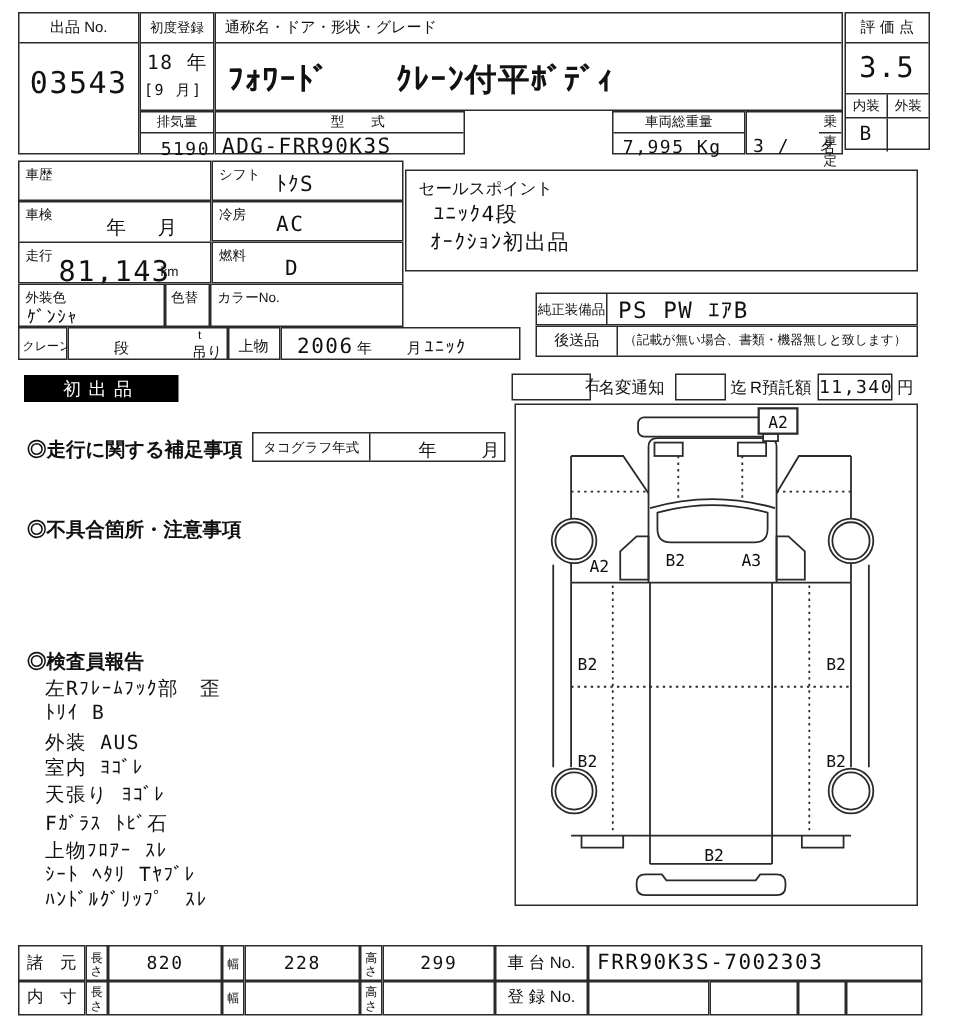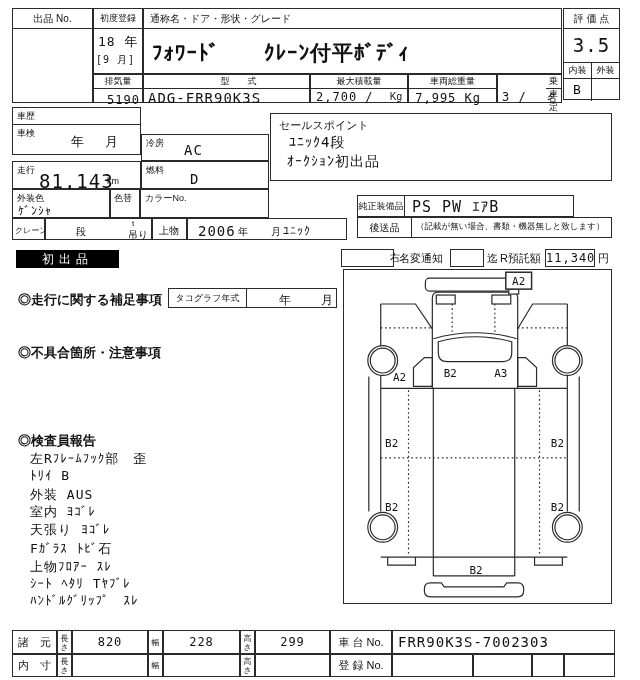--- a/index.html
+++ b/index.html
@@ -18,20 +18,21 @@
   .badge { background:#000; color:#fff; }
   svg text { font-family:"DejaVu Sans Mono", monospace; fill:#111; }
 </style>
 </head>
 <body>
 
 <div class="sheet">
 
   <div class="c" style="left:12px;top:8px;width:81px;height:95px;">
     <div class="hdr lbl10" style="height:19px;line-height:19px;">出品 No.</div>
+    <div class="mono" style="text-align:center;font-size:20px;margin-top:14px;">03543</div>
   </div>
 
   <div class="c" style="left:93px;top:8px;width:50px;height:66px;">
     <div class="hdr lbl" style="height:19px;line-height:19px;">初度登録</div>
     <div class="mono" style="font-size:13px;margin:4px 0 0 4px;">18 年</div>
     <div class="mono" style="font-size:10px;margin:2px 0 0 2px;">[9 月]</div>
   </div>
 
   <div class="c" style="left:143px;top:8px;width:419px;height:66px;">
     <div class="hdr lbl10" style="height:19px;line-height:19px;text-align:left;padding-left:6px;">通称名・ドア・形状・グレード</div>
@@ -44,25 +45,20 @@
       <span class="mono" style="font-size:12px;">5190</span>
       <span class="lbl">cc</span>
     </div>
   </div>
 
   <div class="c" style="left:143px;top:74px;width:167px;height:29px;">
     <div class="hdr lbl" style="height:13px;line-height:13px;padding-left:24px;">型　　式</div>
     <div class="mono" style="font-size:14px;margin:1px 0 0 4px;">ADG-FRR90K3S</div>
   </div>
 
-  <div class="c" style="left:310px;top:74px;width:98px;height:29px;">
-    <div class="hdr lbl" style="height:13px;line-height:13px;">最大積載量</div>
-    <span class="t mono" style="left:5px;top:15px;font-size:12px;">2,700 /</span>
-    <span class="t lbl10" style="right:5px;top:16px;">Kg</span>
-  </div>
 
   <div class="c" style="left:408px;top:74px;width:89px;height:29px;">
     <div class="hdr lbl" style="height:13px;line-height:13px;">車両総重量</div>
     <div class="mono" style="font-size:12px;margin-top:2px;text-align:right;padding-right:15px;">7,995 Kg</div>
   </div>
 
   <div class="c" style="left:497px;top:74px;width:65px;height:29px;">
     <div class="hdr lbl" style="height:13px;line-height:13px;margin-left:48px;">乗車定員</div>
     <span class="t mono" style="left:4px;top:15px;font-size:12px;">3 /</span>
     <span class="t lbl10" style="right:4px;top:16px;">名</span>
@@ -77,22 +73,26 @@
     </div>
     <div style="height:22px;display:flex;">
       <div class="mono" style="width:50%;border-right:1px solid #2a2a2a;text-align:center;line-height:22px;font-size:13px;">B</div>
       <div class="mono" style="width:50%;text-align:center;line-height:22px;font-size:13px;"></div>
     </div>
   </div>
 
   <div class="c" style="left:12px;top:107px;width:129px;height:27px;">
     <span class="t lbl" style="left:4px;top:2px;">車歴</span>
   </div>
-
-  <div class="c" style="left:12px;top:124px;width:129px;height:31px;">
+  <div class="c" style="left:141px;top:107px;width:128px;height:27px;">
+    <span class="t lbl" style="left:4px;top:2px;">シフト</span>
+    <span class="t mono" style="left:42px;top:7px;font-size:14px;">ﾄｸS</span>
+  </div>
+
+  <div class="c" style="left:12px;top:134px;width:129px;height:31px;">
     <span class="t lbl" style="left:4px;top:2px;">車検</span>
     <span class="t" style="left:58px;top:8px;font-size:13px;">年</span>
     <span class="t" style="left:92px;top:8px;font-size:13px;">月</span>
   </div>
   <div class="c" style="left:141px;top:134px;width:128px;height:27px;">
     <span class="t lbl" style="left:4px;top:2px;">冷房</span>
     <span class="t mono" style="left:42px;top:7px;font-size:14px;">AC</span>
   </div>
 
   <div class="c" style="left:12px;top:161px;width:129px;height:28px;">
@@ -133,21 +133,21 @@
     <span class="t lbl10" style="left:83px;top:6px;">月</span>
     <span class="t mono" style="left:95px;top:5px;font-size:12px;">ﾕﾆｯｸ</span>
   </div>
 
   <div class="c" style="left:270px;top:113px;width:342px;height:68px;">
     <span class="t" style="left:8px;top:4px;font-size:11px;">セールスポイント</span>
     <span class="t mono" style="left:18px;top:20px;font-size:14px;">ﾕﾆｯｸ4段</span>
     <span class="t mono" style="left:16px;top:39px;font-size:14px;">ｵｰｸｼｮﾝ初出品</span>
   </div>
 
-  <div class="c" style="left:357px;top:195px;width:217px;height:22px;">
+  <div class="c" style="left:357px;top:195px;width:255px;height:22px;">
     <div style="position:absolute;left:0;top:0;width:46px;height:100%;border-right:1px solid #2a2a2a;font-size:9px;line-height:20px;text-align:center;">純正装備品</div>
     <span class="t mono" style="left:54px;top:2px;font-size:15px;">PS PW ｴｱB</span>
   </div>
   <div class="c" style="left:357px;top:217px;width:255px;height:21px;">
     <div style="position:absolute;left:0;top:0;width:53px;height:100%;border-right:1px solid #2a2a2a;font-size:10px;line-height:19px;text-align:center;">後送品</div>
     <span class="t" style="left:58px;top:3px;font-size:8.5px;">（記載が無い場合、書類・機器無しと致します）</span>
   </div>
 
   <div class="t badge" style="left:16px;top:250px;width:103px;height:18px;font-size:12px;line-height:18px;text-align:center;letter-spacing:5px;">初出品</div>
 

